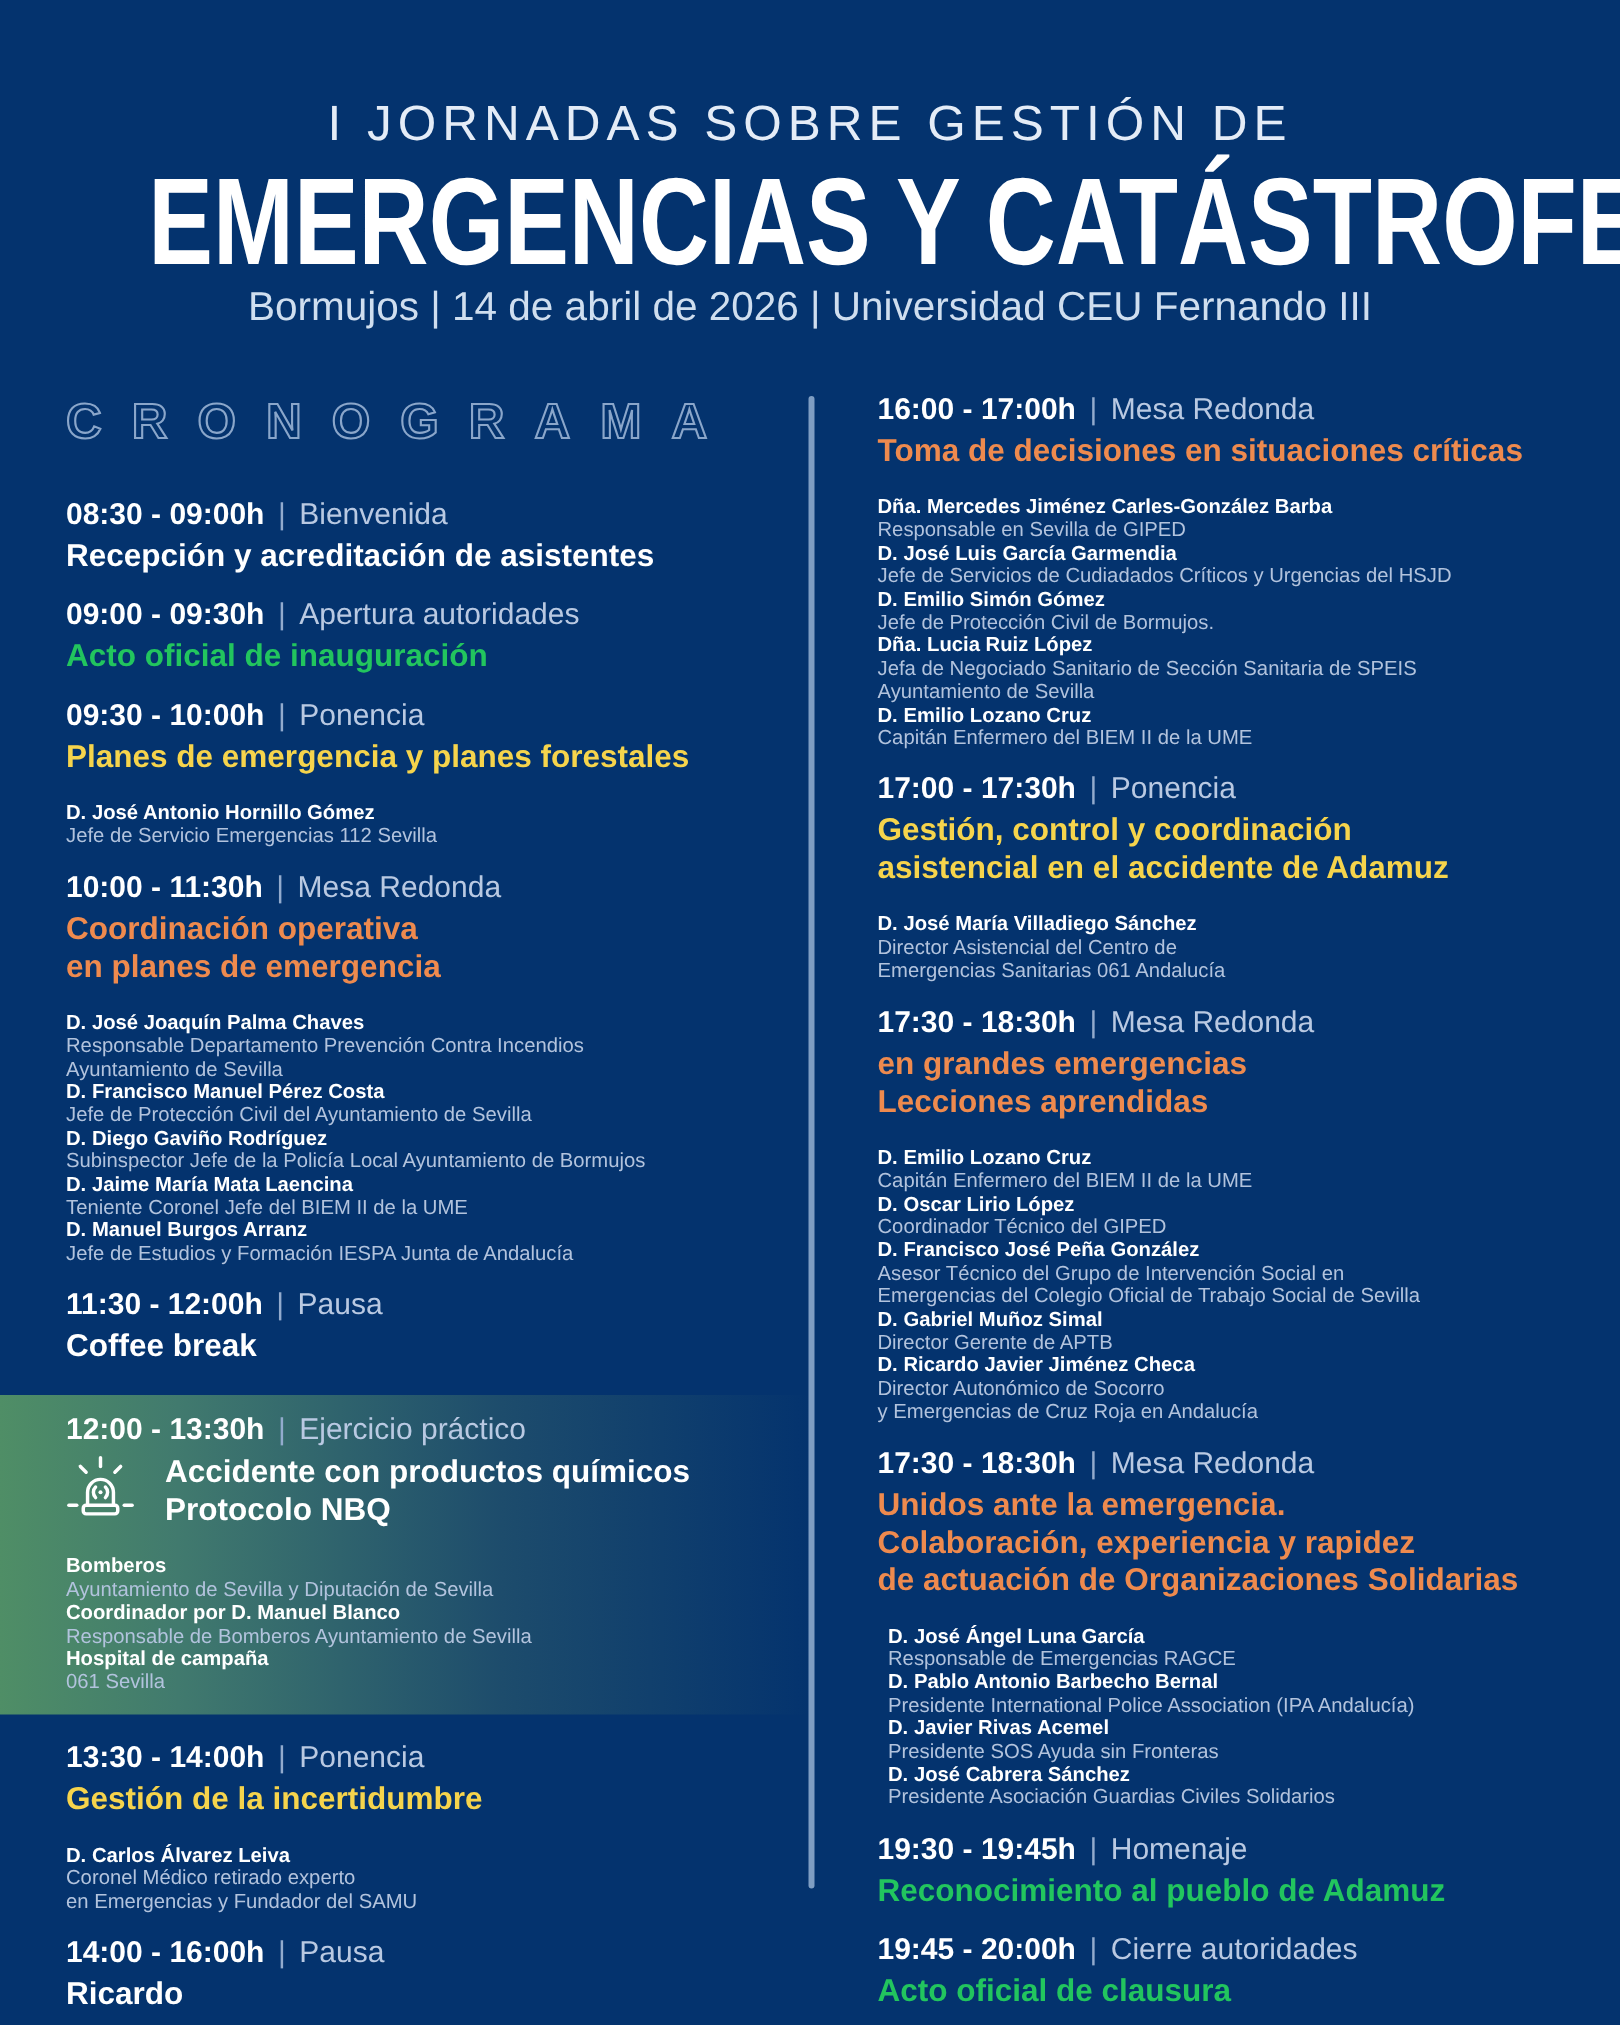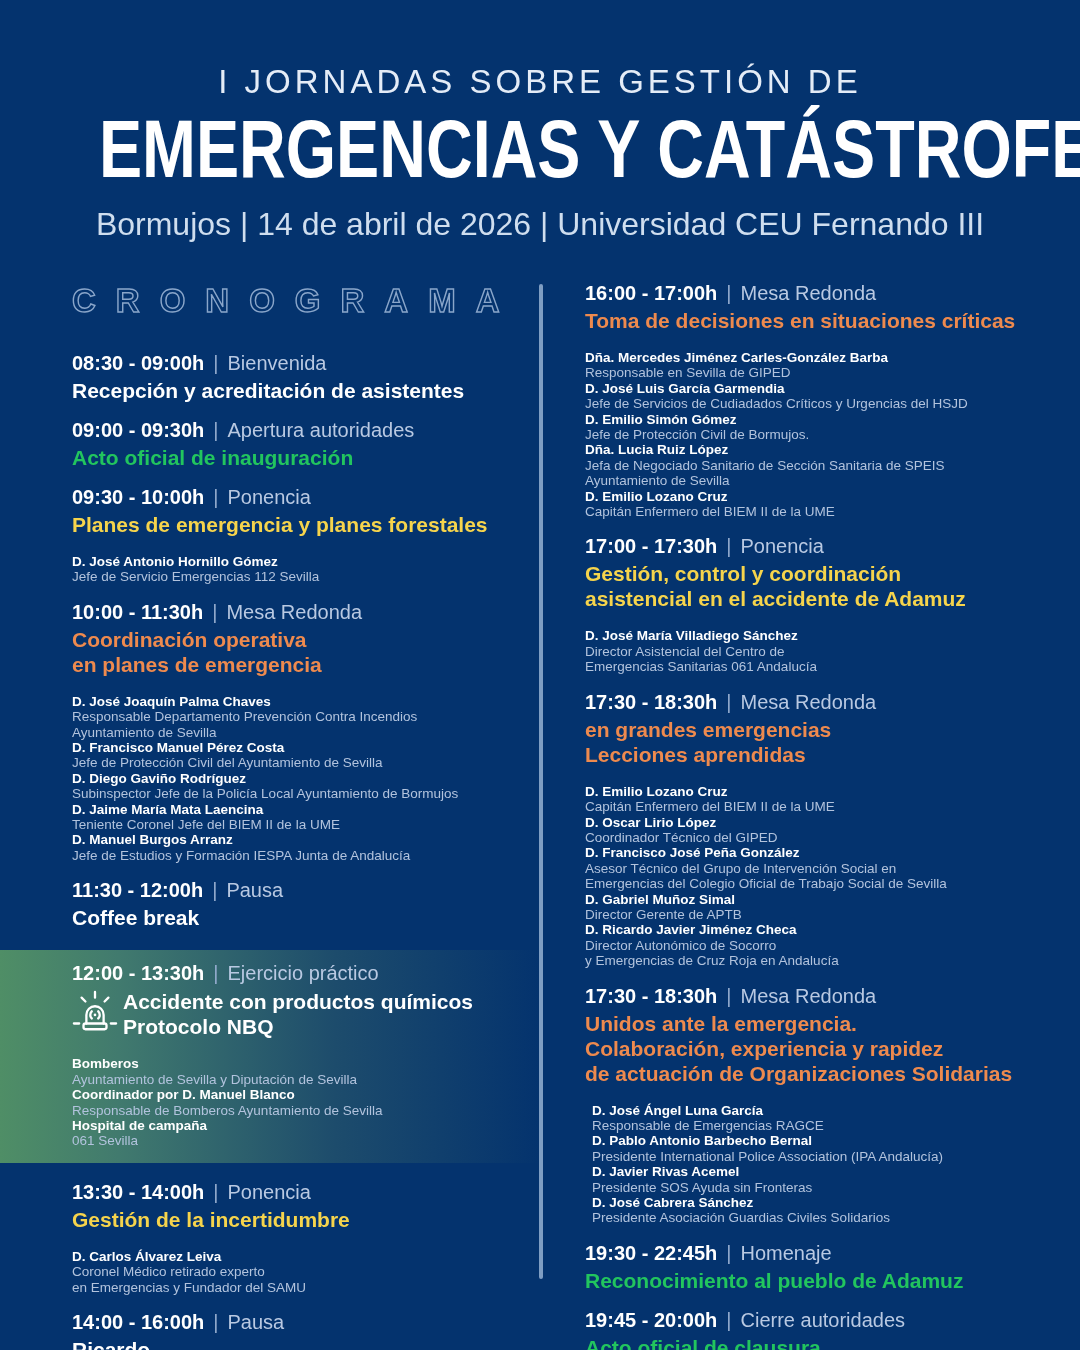--- a/index.html
+++ b/index.html
@@ -9,26 +9,26 @@
     font-family:"Liberation Sans", sans-serif;
     -webkit-font-smoothing:antialiased;
   }
   
   .header{text-align:center;padding-top:64px}
   .kicker{font-size:33px;font-weight:400;color:#e4ecf7;letter-spacing:4px;line-height:36px}
   .main-title{
     display:inline-block;font-size:77px;font-weight:800;color:#ffffff;line-height:80px;
     letter-spacing:0;transform:scale(0.84,1.07);transform-origin:50% 50%;margin:8px 0 0 0;white-space:nowrap;
   }
-  .subtitle{font-size:32px;font-weight:400;color:#cfdeef;margin-top:20px;line-height:32px}
+  .subtitle{font-size:27px;font-weight:400;color:#cfdeef;margin-top:0;line-height:32px}
   
   .main{display:flex;margin-top:42px;position:relative}
   .col{box-sizing:border-box;flex:none}
   .col-left{width:540px}
-  .col-left .session,.col-left .sched-heading{padding-left:72px;padding-right:18px}
+  .col-left .session,.col-left .sched-heading{padding-left:44px;padding-right:18px}
   .col-right{width:491px;padding-left:45px;padding-right:12px}
   .divider{position:absolute;left:539px;top:2px;width:4px;height:995px;background:#7f9ec3;border-radius:2px}
   
   .sched-heading{
     font-size:33px;font-weight:700;letter-spacing:20px;margin:0 0 32px 0;
     color:transparent;-webkit-text-stroke:1.4px #8aa6ca;white-space:nowrap;
   }
   
   .session{margin-bottom:16px}
   .time-row{font-size:20px;line-height:23px;color:#b9c9e2;white-space:nowrap}
@@ -43,21 +43,21 @@
   .accent-orange{color:#ee8a4e}
   .people{margin-top:17px;font-size:13.5px;line-height:15.4px}
   .people.indent{padding-left:7px}
   .p-name{font-weight:700;color:#ffffff}
   .p-role{font-weight:400;color:#b2c3dd}
   
   .session.highlight{
     background:linear-gradient(90deg,#4f8e66 0%,#417a6e 22%,#1d4c6c 62%,#04336e 100%);
     padding-top:12px;padding-bottom:14px;margin-top:20px;margin-bottom:18px;
   }
-  .hl-titlerow{display:flex;align-items:flex-start;gap:5px;margin-top:4px}
+  .hl-titlerow{display:flex;align-items:flex-start;gap:20px;margin-top:4px}
   .siren{width:46px;height:44px;flex:none;margin-top:0}
   .hl-titlerow .s-title{margin-top:0}
 </style>
 </head>
 <body>
 
 <div class="header">
   <div class="kicker">I JORNADAS SOBRE GESTIÓN DE</div>
   <div>
     <h1 class="main-title">EMERGENCIAS Y CATÁSTROFES</h1>
@@ -229,21 +229,21 @@
           <div class="p-role">Responsable de Emergencias RAGCE</div>
           <div class="p-name">D. Pablo Antonio Barbecho Bernal</div>
           <div class="p-role">Presidente International Police Association (IPA Andalucía)</div>
           <div class="p-name">D. Javier Rivas Acemel</div>
           <div class="p-role">Presidente SOS Ayuda sin Fronteras</div>
           <div class="p-name">D. José Cabrera Sánchez</div>
           <div class="p-role">Presidente Asociación Guardias Civiles Solidarios</div>
         </div>
       </section>
       <section class="session">
-        <div class="time-row"><span class="time">19:30 - 22:45h</span><span class="sep">|</span><span class="kind">Homenaje</span></div>
+        <div class="time-row"><span class="time">19:30 - 19:45h</span><span class="sep">|</span><span class="kind">Homenaje</span></div>
         <h3 class="s-title accent-cyan">
           <span class="tline">Reconocimiento al pueblo de Adamuz</span>
         </h3>
       </section>
       <section class="session">
         <div class="time-row"><span class="time">19:45 - 20:00h</span><span class="sep">|</span><span class="kind">Cierre autoridades</span></div>
         <h3 class="s-title accent-cyan">
           <span class="tline">Acto oficial de clausura</span>
         </h3>
       </section>

